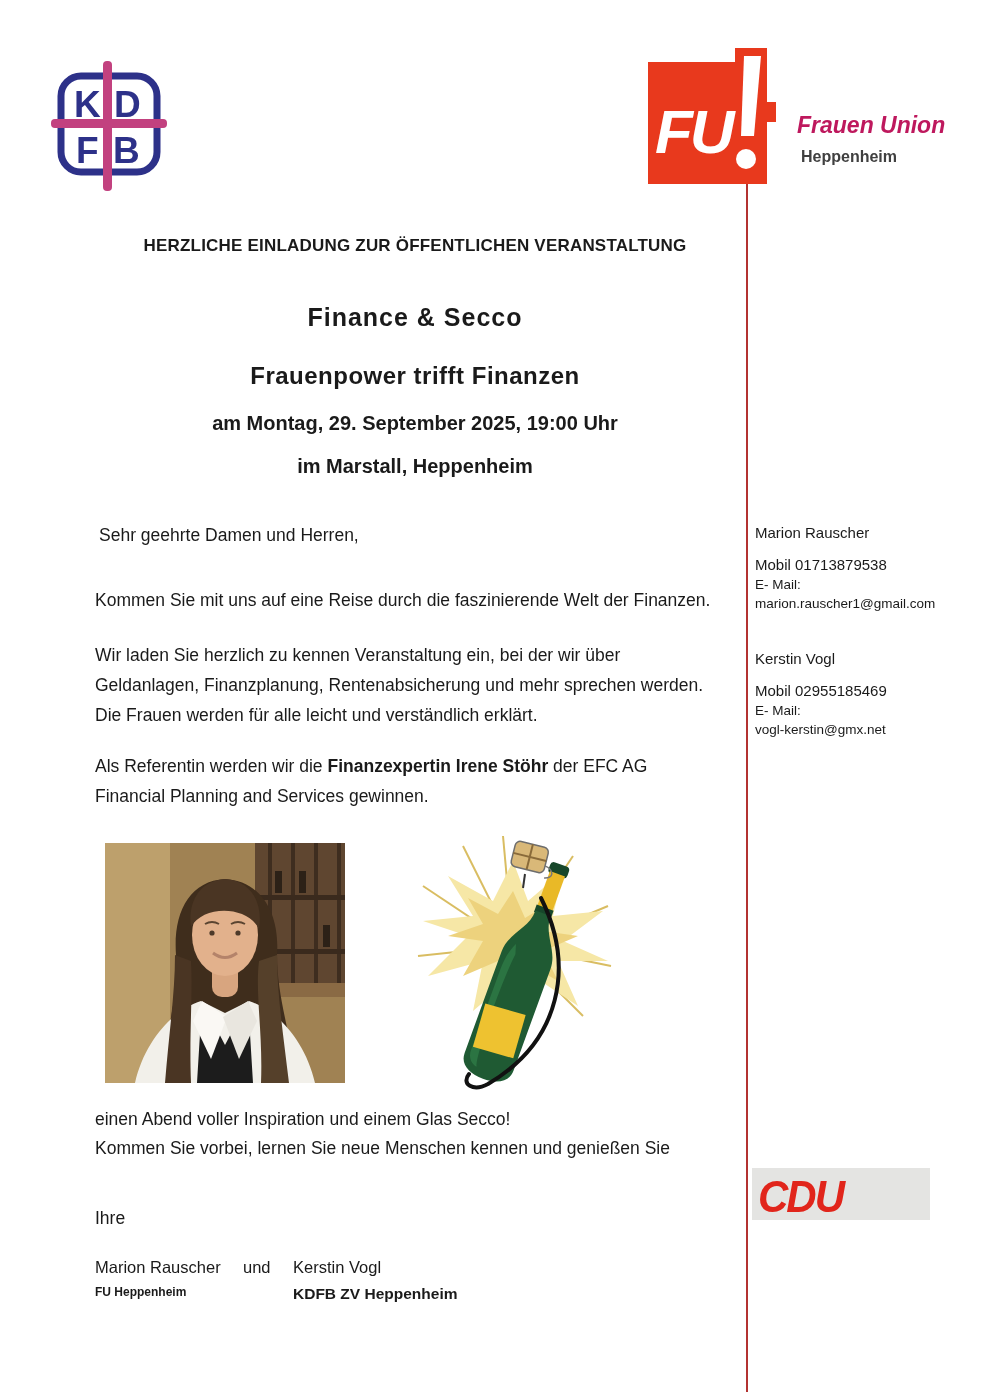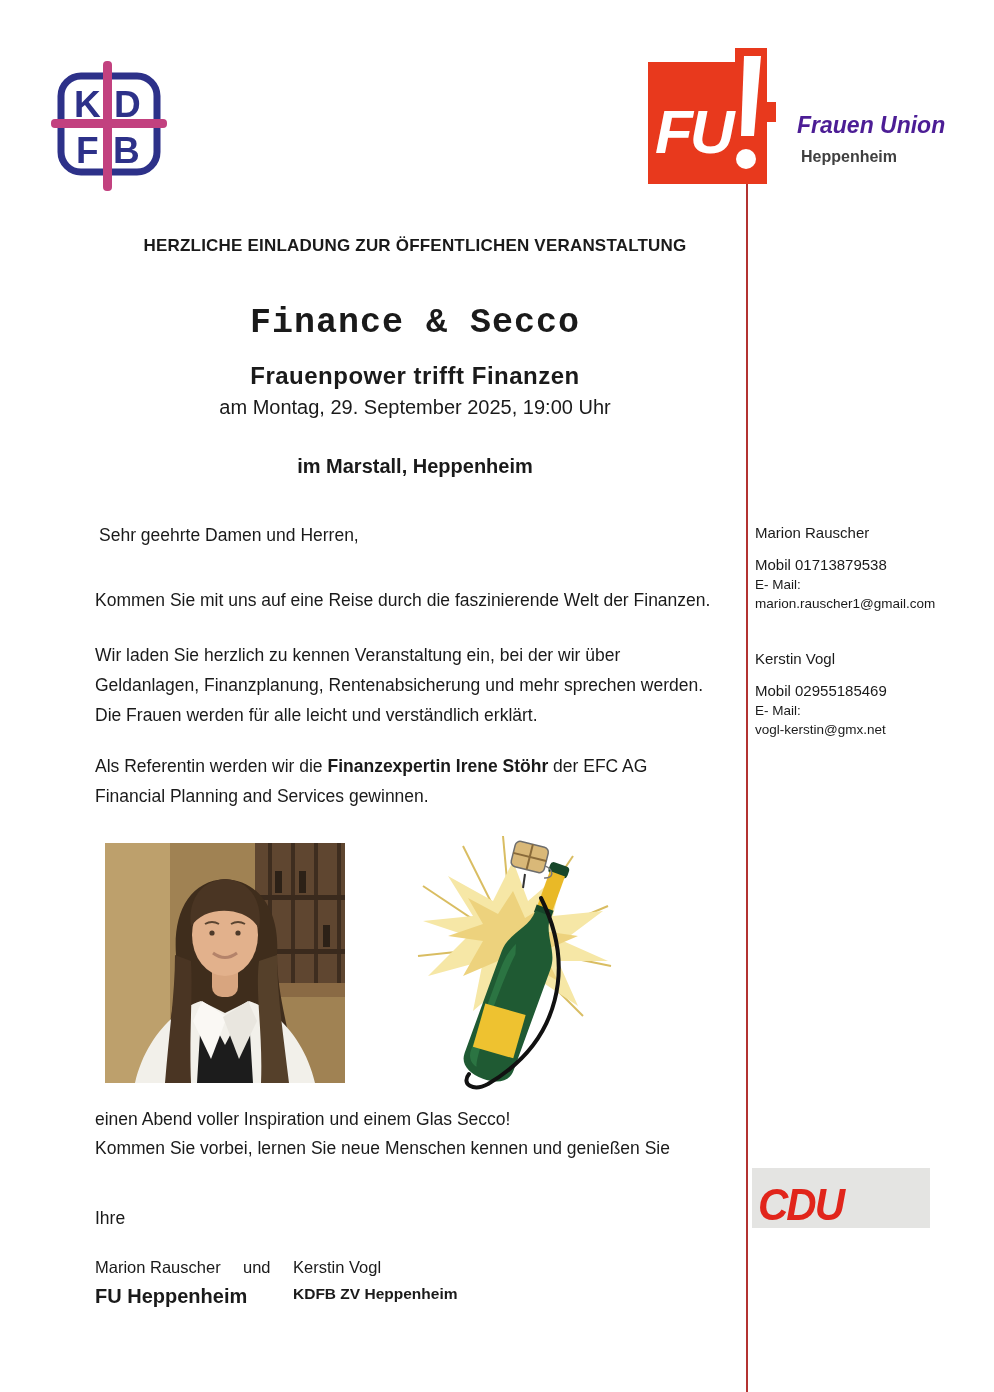--- a/index.html
+++ b/index.html
@@ -9,55 +9,55 @@
     background:#ffffff;
     margin:0 auto;
     overflow:hidden;
     font-family:"Liberation Sans", sans-serif;
     color:#1a1a1a;
   }
   .abs{position:absolute;}
   
   .kdfb{left:50px;top:60px;}
   .fu-logo{left:645px;top:46px;text-decoration:underline;}
-  .fu-org{left:797px;top:112px;font-size:23px;font-weight:bold;font-style:italic;color:#4c1d95;}
+  .fu-org{left:797px;top:112px;font-size:23px;font-weight:bold;font-style:italic;color:#be185d;}
   .fu-city{left:801px;top:148px;font-size:16px;font-weight:bold;color:#404040;}
   .red-line{left:746px;top:184px;width:2px;height:1208px;background:#b33331;}
   
   .col{left:95px;width:640px;text-align:center;}
   .heading{top:236px;font-size:17px;font-weight:bold;letter-spacing:.2px;}
-  .title{top:303px;font-size:35px;font-weight:bold;letter-spacing:1px;font-family:Liberation Mono, monospace;}
+  .title{top:303px;font-size:25px;font-weight:bold;letter-spacing:1px;}
   .subtitle{top:362px;font-size:24px;font-weight:bold;letter-spacing:.5px;}
-  .dateline{top:396px;font-size:20px;font-weight:normal;}
+  .dateline{top:412px;font-size:20px;font-weight:bold;}
   .locline{top:455px;font-size:20px;font-weight:bold;}
   
   .body-text{left:95px;width:645px;font-size:17.5px;line-height:30px;text-align:left;}
   .salutation{left:99px;top:520px;}
   .p1{top:585px;}
   .p2{top:640px;}
   .p3{top:751px;}
   .outro{top:1105px;line-height:29px;}
   .ihre{top:1203px;}
   .sig-name1{left:95px;top:1258px;font-size:16.5px;}
   .sig-and{left:243px;top:1258px;font-size:16.5px;}
   .sig-name2{left:293px;top:1258px;font-size:16.5px;}
-  .sig-org1{left:95px;top:1285px;font-size:20px;font-weight:bold;}
+  .sig-org1{left:95px;top:1285px;font-size:12px;font-weight:bold;}
   .sig-org2{left:293px;top:1285px;font-size:15.5px;font-weight:bold;}
   
   .sb{left:755px;width:190px;font-size:15px;}
   .sb-name1{top:524px;}
   .sb-mob1{top:556px;}
   .sb-elab1{top:577px;font-size:13.5px;}
   .sb-em1{top:596px;font-size:13.5px;}
   .sb-name2{top:650px;}
   .sb-mob2{top:682px;}
   .sb-elab2{top:703px;font-size:13.5px;}
   .sb-em2{top:722px;font-size:13.5px;}
   
-  .cdu-box{left:752px;top:1168px;width:178px;height:60px;background:#e4e4e2;
+  .cdu-box{left:752px;top:1168px;width:178px;height:52px;background:#e4e4e2;
     display:flex;align-items:flex-end;padding:0 0 2px 6px;box-sizing:border-box;}
   .cdu-text{font-size:42px;line-height:42px;font-weight:900;font-style:italic;
     color:#e1251b;letter-spacing:-2px;transform:scaleY(1.05);}
   
   .photo{left:105px;top:843px;}
   .champagne{left:403px;top:826px;}
   b{font-weight:bold;}
 </style>
 </head>
 <body>

